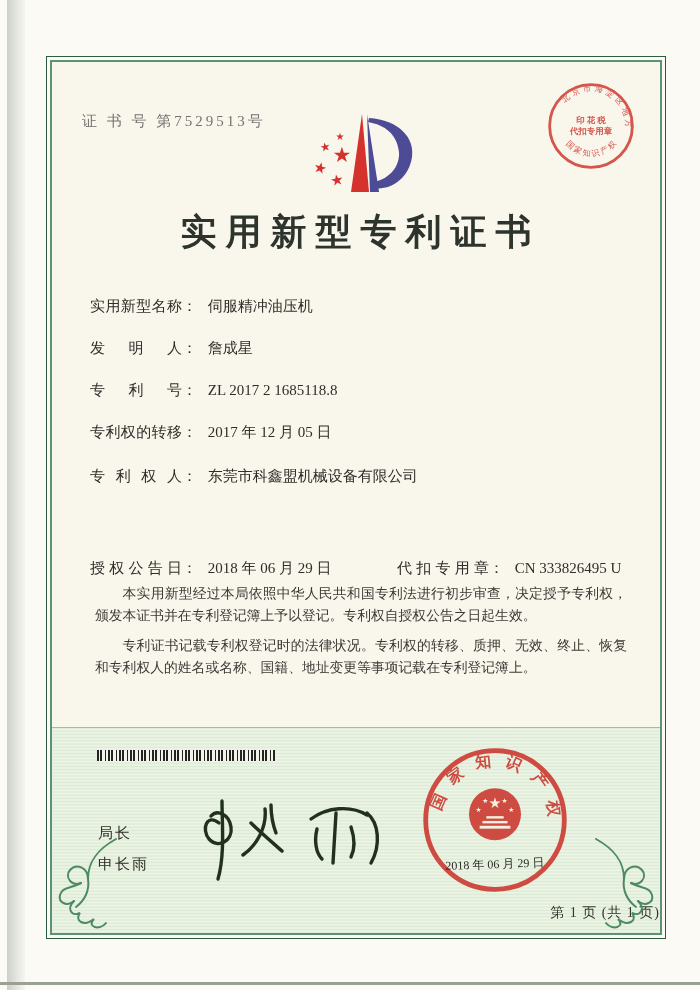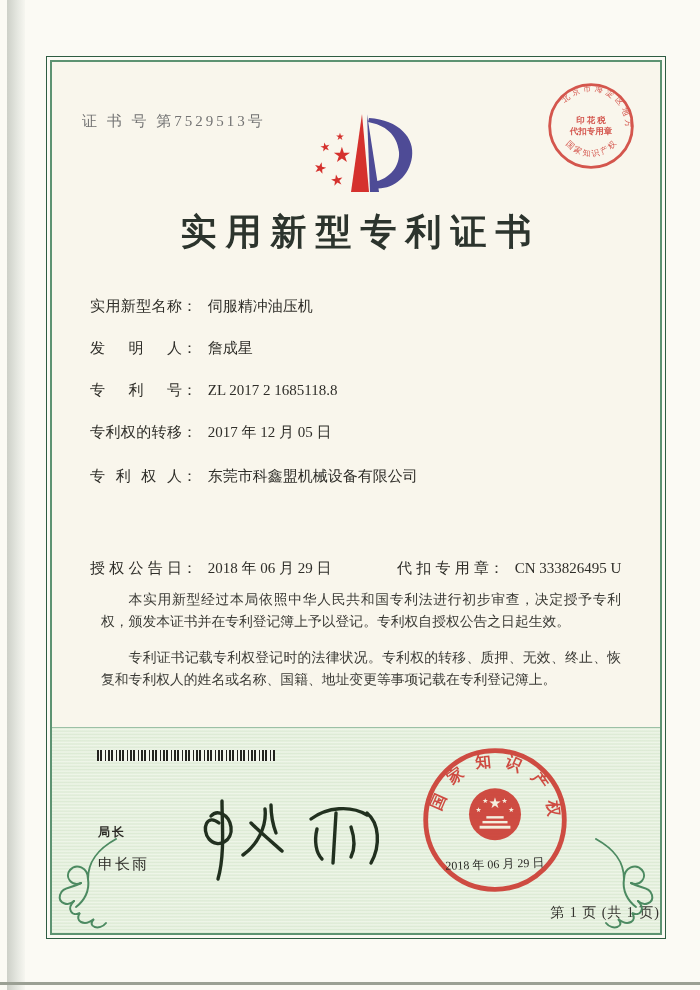--- a/index.html
+++ b/index.html
@@ -30,30 +30,30 @@
   
   .row{position:absolute;left:38px;font-size:15px;color:#2f2e29;white-space:nowrap;line-height:20px;}
   .flabel{display:inline-block;width:92px;text-align:justify;text-align-last:justify;vertical-align:top;}
   .fcolon{vertical-align:top;}
   .fvalue{margin-left:7px;vertical-align:top;display:inline-block;}
   .addr-val{white-space:normal;width:440px;line-height:22px;}
   .row2col .col2{position:absolute;left:307px;top:0;white-space:nowrap;}
   
   .body-text{position:absolute;left:36px;top:514px;width:546px;
     font-size:13.8px;line-height:22.3px;color:#3a3a35;text-align:justify;}
-  .body-text p{margin:13px;text-indent:2em;}
+  .body-text p{margin:7px;text-indent:2em;}
   
   .pattern{
     position:absolute;left:0;right:0;bottom:0;height:205px;
     border-top:1px solid #9cc0a6;
     background:repeating-linear-gradient(180deg,#dcead4 0px,#eff6e9 1.6px,#dcead4 3.2px);
   }
   .barcode{position:absolute;left:45px;top:22px;width:178px;height:11px;
     background:repeating-linear-gradient(90deg,#23231f 0 2px,#f2f4ec 2px 3px,#23231f 3px 5px,#f2f4ec 5px 8px,#23231f 8px 9px,#f2f4ec 9px 11px);}
-  .sign-title{position:absolute;left:46px;top:96px;font-size:12px;color:#2e2d28;letter-spacing:2px;font-weight:bold;}
+  .sign-title{position:absolute;left:46px;top:96px;font-size:15px;color:#2e2d28;letter-spacing:2px;}
   .sign-name{position:absolute;left:46px;top:127px;font-size:15px;color:#2e2d28;letter-spacing:2px;text-align:right;}
   .signature{position:absolute;left:133px;top:55px;width:220px;height:105px;}
   .seal{position:absolute;left:366px;top:15px;width:154px;height:154px;}
   .footer{position:absolute;left:0;right:0;top:176px;text-align:right;font-size:14px;color:#35342f;letter-spacing:1px;}
   .flourish{position:absolute;bottom:2px;width:68px;height:96px;}
   .flourish.left{left:2px;}
   .flourish.right{right:2px;transform:scaleX(-1);}
   .star{fill:#d5312d;}
 </style>
 </head>

